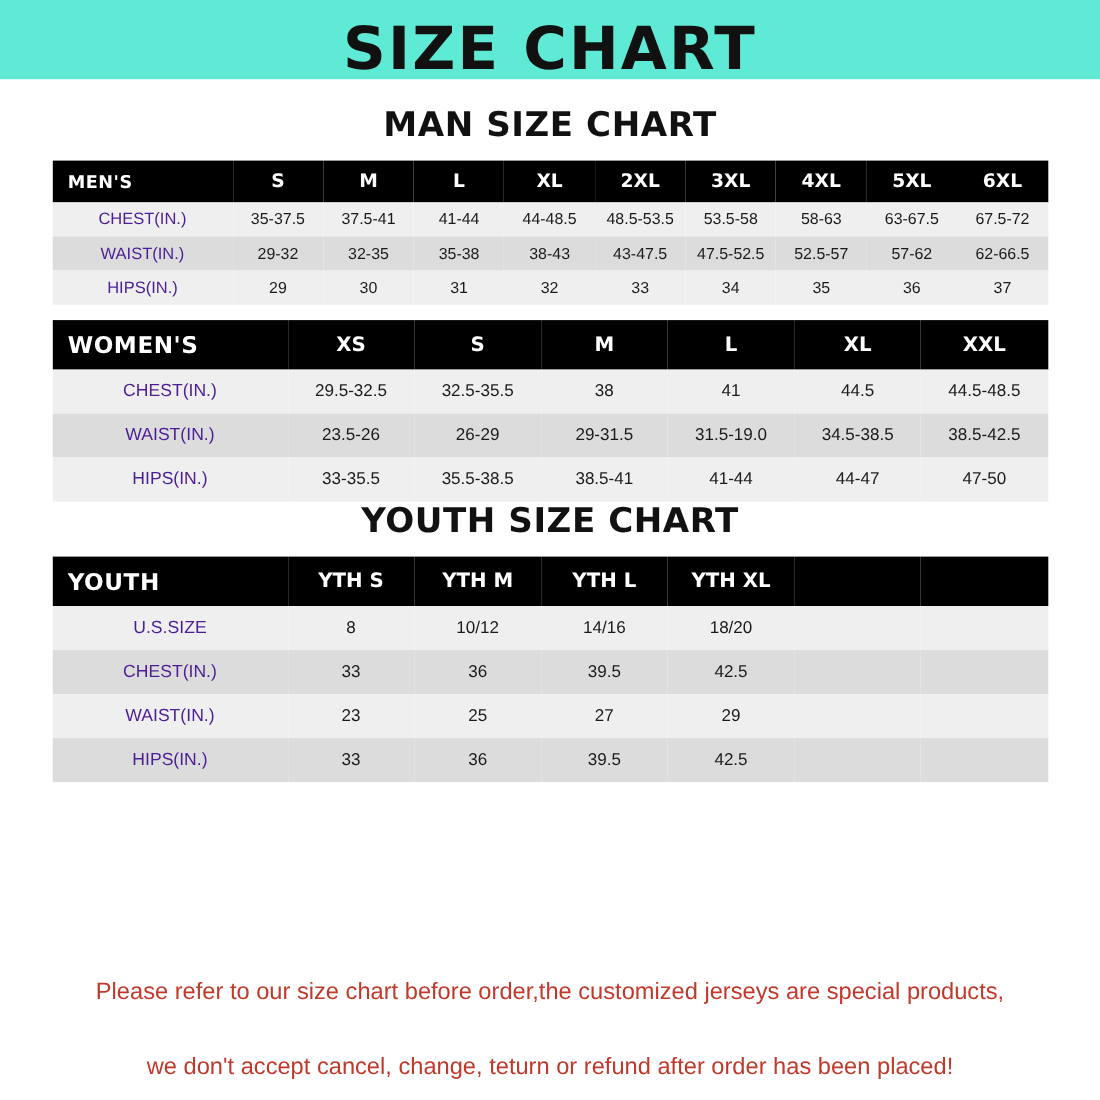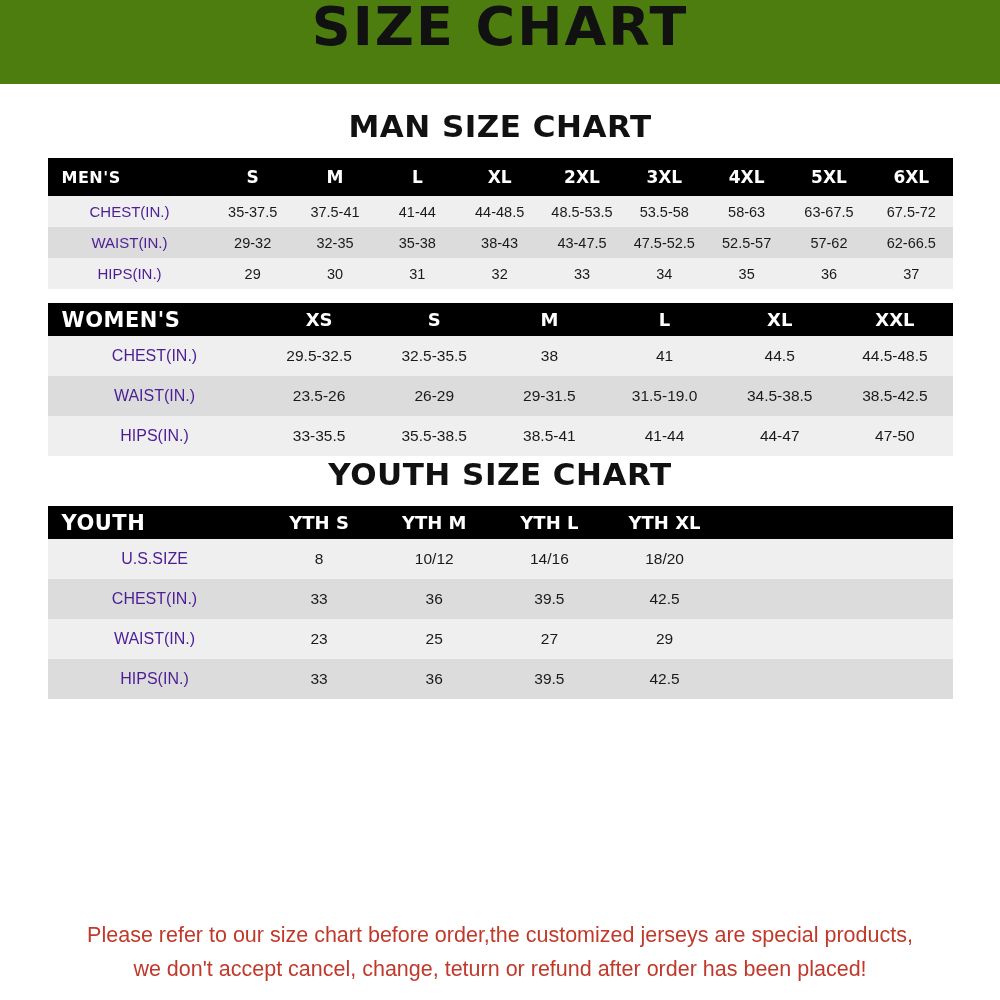--- a/index.html
+++ b/index.html
@@ -16,24 +16,24 @@
   .page {
     position: relative;
     width: 1000px;
     height: 1000px;
     box-sizing: border-box;
   }
 
   
   .banner {
     width: 100%;
-    height: 84px;
-    background: #4d7c0f;
+    height: 72px;
+    background: #5eead4;
     display: flex;
-    align-items: flex-start;
+    align-items: flex-end;
     justify-content: center;
   }
   .banner-title {
     font-family: "DejaVu Sans", sans-serif;
     font-weight: bold;
     font-size: 54px;
     letter-spacing: 2px;
     color: #111111;
     line-height: 1;
   }
@@ -92,38 +92,38 @@
   .body-row td.rowlabel {
     text-align: center;
     font-size: 15px;
     color: #4c1d95;
   }
   .row-a td { background: #efefef; }
   .row-b td { background: #dcdcdc; }
 
   
   .tall .body-row td { height: 40px; font-size: 15.5px; }
-  .tall .hdr-row th { height: 33px; font-size: 18px; margin-top: 36px; }
+  .tall .hdr-row th { height: 45px; font-size: 18px; margin-top: 36px; }
   .tall .hdr-row th.rowlabel { font-size: 21px; }
   .tall .body-row td.rowlabel { font-size: 16px; }
 
   
   .note {
     position: absolute;
     left: 0;
     right: 0;
     bottom: 14px;
     text-align: center;
     color: #c0392b;
     font-family: "Liberation Sans", sans-serif;
     font-size: 21.5px;
     line-height: 34px;
     padding: 0 18px;
   }
-  .note div { white-space: nowrap; }
+  .note div { white-space: nowrap; margin-top: 34px; }
 </style>
 </head>
 <body>
 
 <div class="page">
 
   <div class="banner">
     <div class="banner-title">SIZE CHART</div>
   </div>
 

